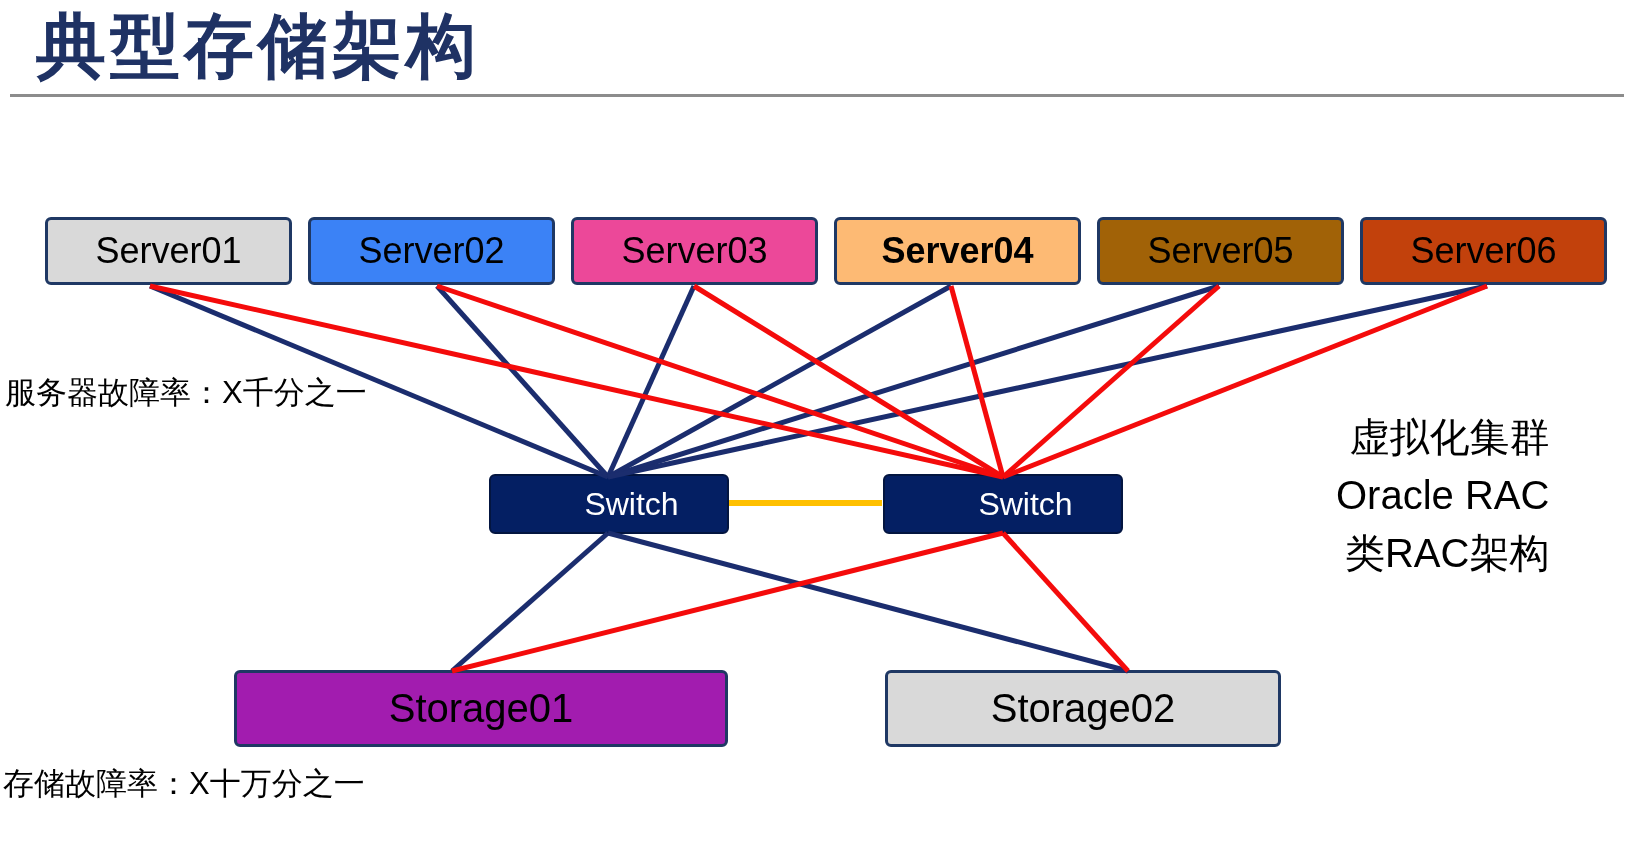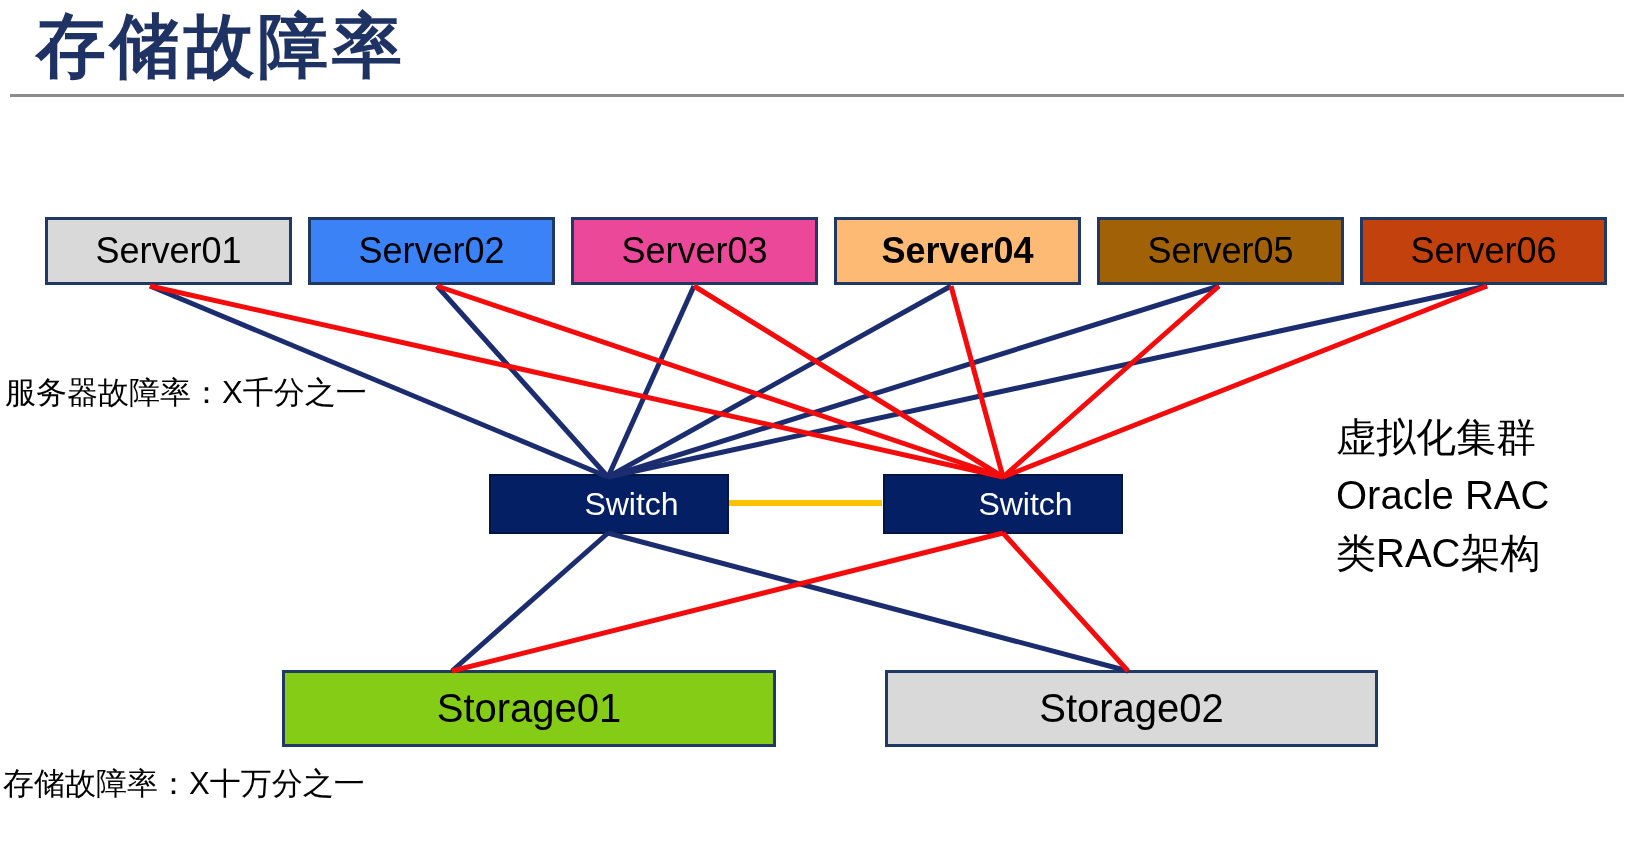--- a/index.html
+++ b/index.html
@@ -15,21 +15,21 @@
     color:#1f3264;white-space:nowrap;
   }
   .title-rule{
     position:absolute;left:10px;top:94px;width:1614px;height:3px;
     background:#8c8c8c;
   }
 
   .node{
     position:absolute;box-sizing:border-box;
     display:flex;align-items:center;justify-content:center;
-    text-align:center;white-space:nowrap;
+    text-align:center;white-space:nowrap;border-radius:6px;
   }
   .server{
     top:217px;width:247px;height:68px;
     background:#d9d9d9;border:3px solid #1f3864;
     font-size:36px;color:#000;
   }
   .server.s1{left:45px}.server.s2{left:308px}.server.s3{left:571px}
   .server.s4{left:834px}.server.s5{left:1097px}.server.s6{left:1360px}
 
   .switch{
@@ -39,40 +39,40 @@
   }
   .switch.sw-left{left:489px}
   .switch.sw-right{left:883px}
 
   .storage{
     top:670px;height:77px;
     background:#d9d9d9;border:3px solid #1f3864;
     font-size:40px;color:#000;
   }
   .storage.st1{left:234px;width:494px}
-  .storage.st2{left:885px;width:493px}
+  .storage.st2{left:885px;width:396px}
 
   .note{
-    position:absolute;color:#000;white-space:nowrap;
+    position:absolute;color:#000;white-space:nowrap;text-align:right;
   }
   .note-server-rate{left:5px;top:372px;font-size:31px;}
   .note-storage-rate{left:3px;top:763px;font-size:31px;}
   .note-cluster{left:1336px;top:408px;font-size:40px;line-height:1.45;}
 
   svg.links{
     position:absolute;left:0;top:0;width:1632px;height:847px;
     pointer-events:none;
   }
 </style>
 </head>
 <body>
 
 <div class="stage">
 
-  <div class="page-title" style="color: rgb(31, 50, 100);">存储故障率</div>
+  <div class="page-title" style="color: rgb(31, 50, 100);">典型存储架构</div>
   <div class="title-rule"></div>
 
   <div class="node server s1" style="background: rgb(217, 217, 217); border-color: rgb(31, 56, 100);">
     <span>Server01</span>
   </div>
   <div class="node server s2" style="background: #3b82f6; border-color: rgb(31, 56, 100);">
     <span>Server02</span>
   </div>
   <div class="node server s3" style="background: #ec4899; border-color: rgb(31, 56, 100);">
     <span>Server03</span>
@@ -87,21 +87,21 @@
     <span>Server06</span>
   </div>
 
   <div class="node switch sw-left" style="background: rgb(4, 31, 99);">
     <span>Switch</span>
   </div>
   <div class="node switch sw-right" style="background: rgb(4, 31, 99);">
     <span>Switch</span>
   </div>
 
-  <div class="node storage st1" style="background: #84cc16; border-color: rgb(31, 56, 100); margin-left: 48px;">
+  <div class="node storage st1" style="background: #a21caf; border-color: rgb(31, 56, 100);">
     <span>Storage01</span>
   </div>
   <div class="node storage st2" style="background: rgb(217, 217, 217); border-color: rgb(31, 56, 100);">
     <span>Storage02</span>
   </div>
 
   <div class="note note-server-rate">服务器故障率：X千分之一</div>
   <div class="note note-storage-rate">存储故障率：X十万分之一</div>
 
   <div class="note note-cluster">

